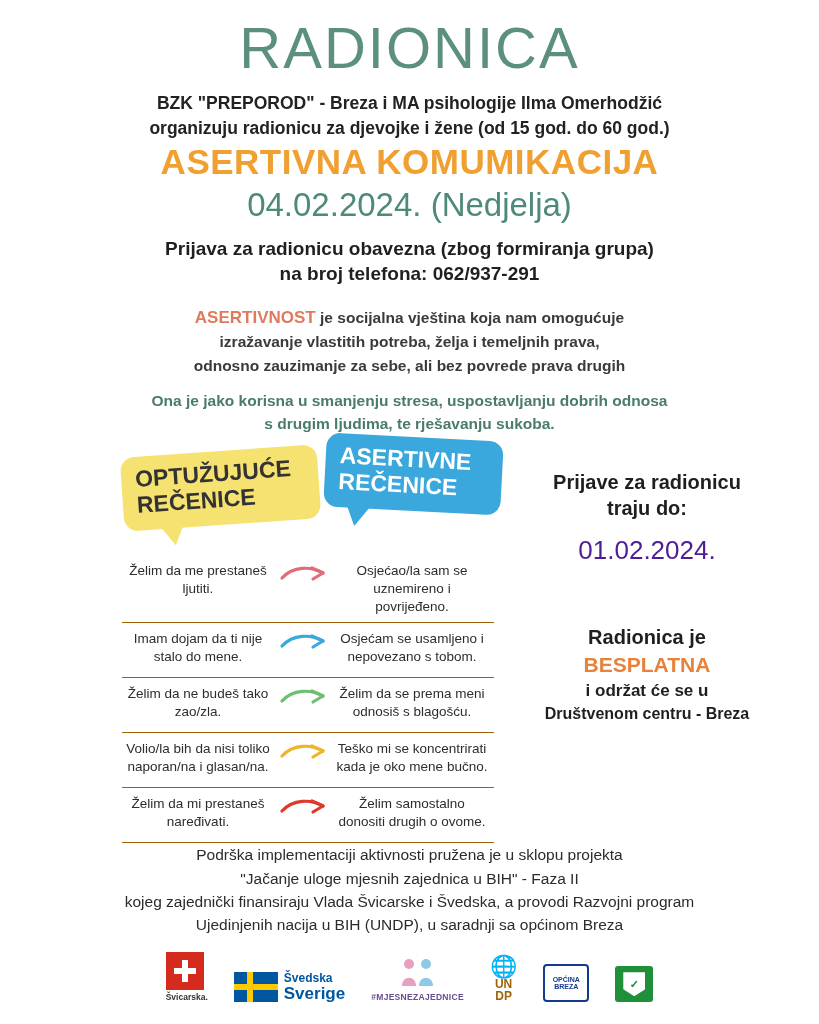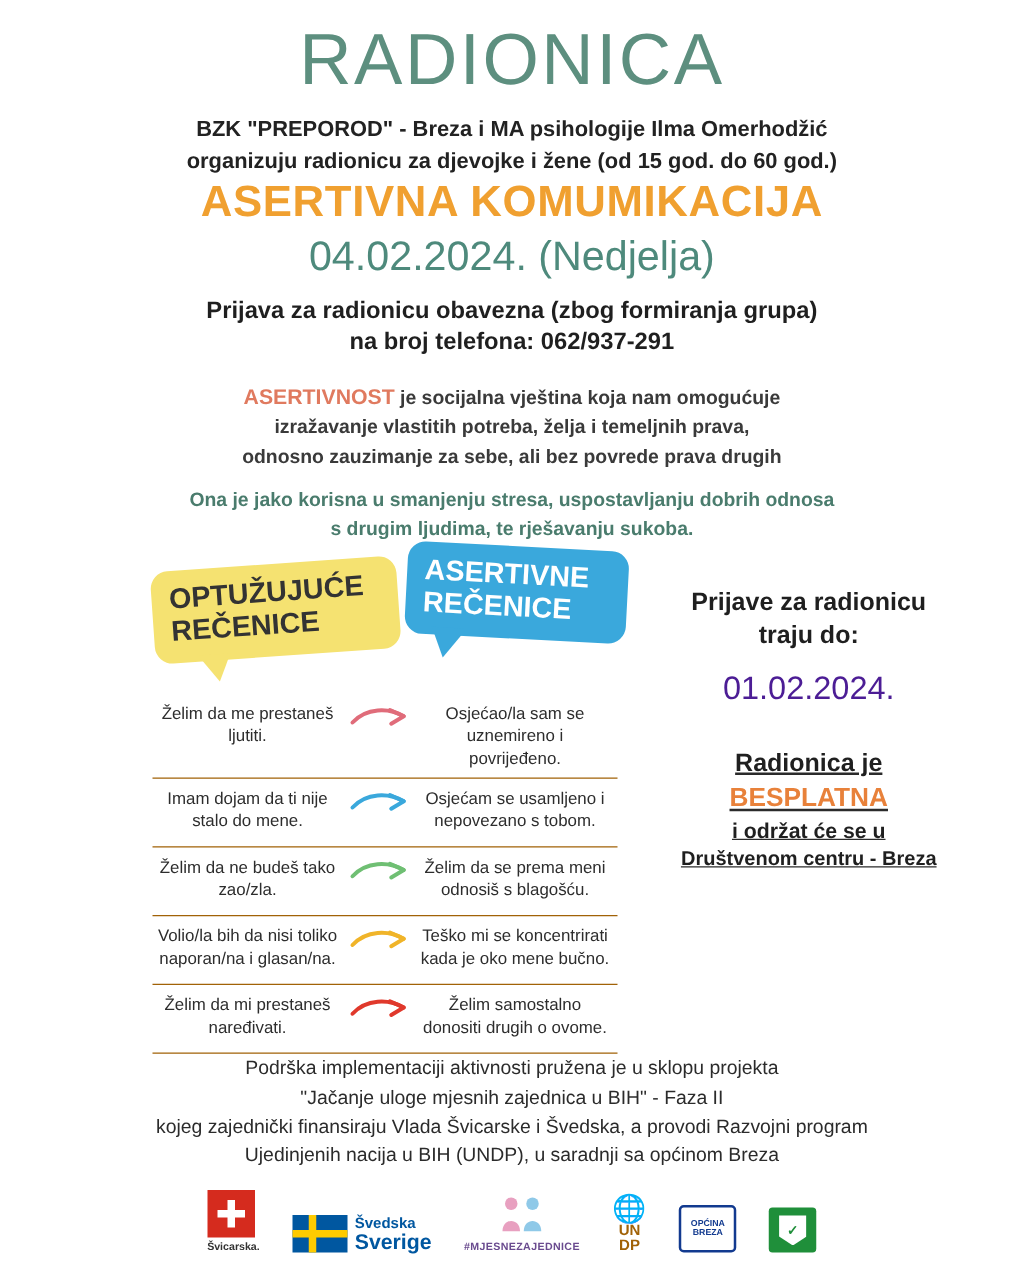--- a/index.html
+++ b/index.html
@@ -177,23 +177,22 @@
     font-weight: bold;
     color: #1f1f1f;
     line-height: 1.3;
   }
   .apply-date {
     font-size: 26px;
     color: #4c1d95;
     margin-top: 14px;
   }
   .free-block {
-    margin-top: 32px;
+    margin-top: 58px;
     line-height: 1.35;
-    text-decoration: underline;
   }
   .free-1 { font-size: 20px; font-weight: bold; color:#1f1f1f; }
   .free-2 { font-size: 21px; font-weight: bold; color:#e8813a; }
   .free-3 { font-size: 17px; font-weight: bold; color:#1f1f1f; }
   .free-4 { font-size: 16px; font-weight: bold; color:#1f1f1f; }
   .logo-wrap {
     margin-top: 24px;
     display: flex;
     justify-content: center;
   }

